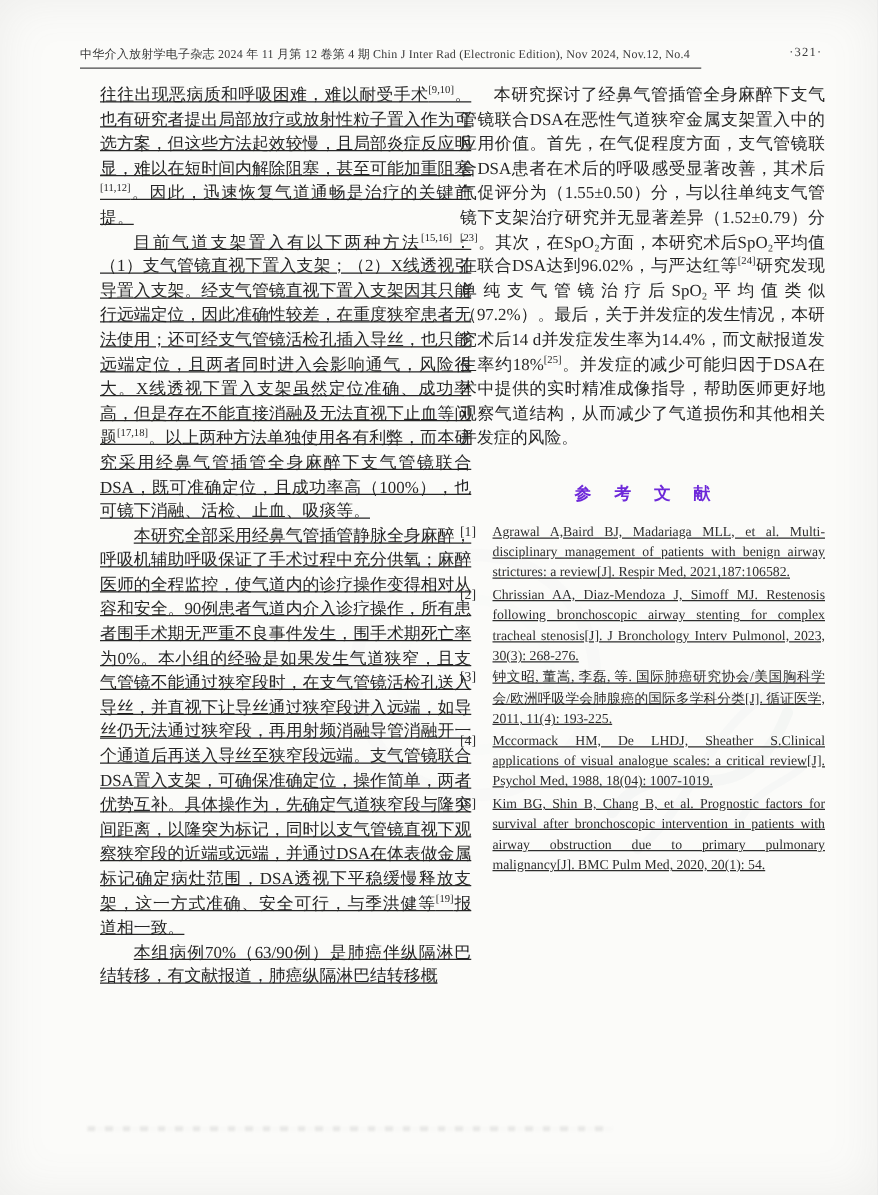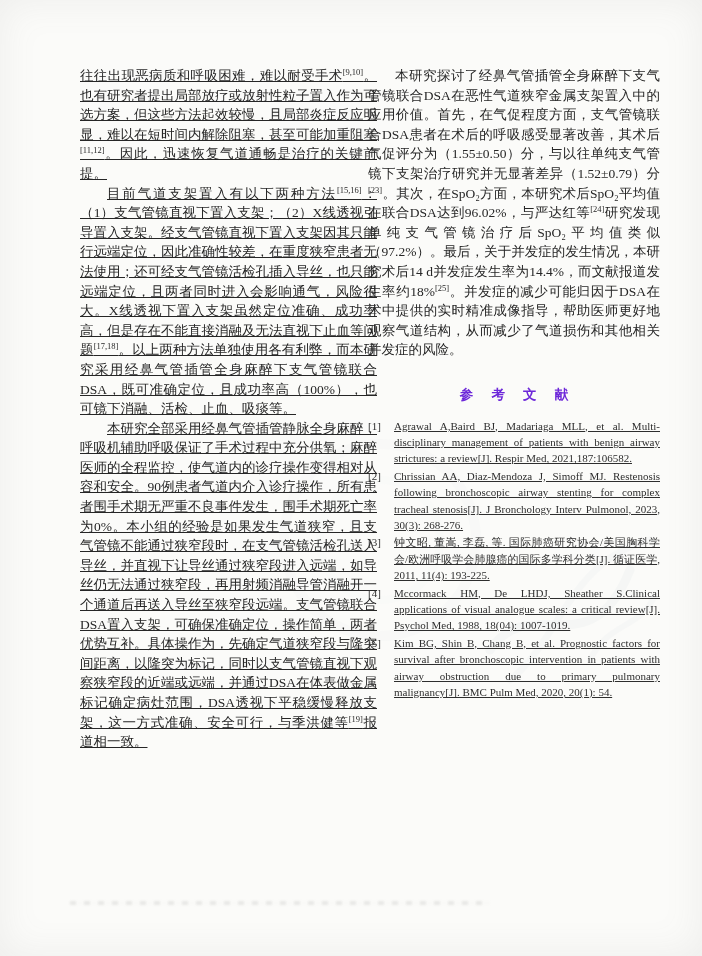--- a/index.html
+++ b/index.html
@@ -132,25 +132,30 @@
     <circle cx="110" cy="110" r="96" fill="none" stroke="#c3cfd6" stroke-width="10" opacity="0.16"></circle>
     <circle cx="110" cy="110" r="60" fill="none" stroke="#ccd6db" stroke-width="8" opacity="0.12"></circle>
   </svg>
   <svg class="watermark wm-swirl" width="200" height="190" viewBox="0 0 200 190" aria-hidden="true">
     <path d="M20 150 C 60 90, 120 170, 160 70" fill="none" stroke="#b7c6cf" stroke-width="9" opacity="0.18" stroke-linecap="round"></path>
     <path d="M40 180 C 90 140, 100 60, 180 40" fill="none" stroke="#c2cfd6" stroke-width="7" opacity="0.14" stroke-linecap="round"></path>
     <path d="M120 160 C 140 120, 170 130, 185 95" fill="none" stroke="#bcc9d1" stroke-width="6" opacity="0.14" stroke-linecap="round"></path>
   </svg>
   <div class="scan-smudge"></div>
 
+  <div class="header-row">
+    <span class="header-text">中华介入放射学电子杂志 2024 年 11 月第 12 卷第 4 期 Chin J Inter Rad (Electronic Edition), Nov 2024, Nov.12, No.4</span>
+    <span class="page-num">·321·</span>
+  </div>
 
   <div class="col col-left">
       <p class="para cont">往往出现恶病质和呼吸困难，难以耐受手术<sup>[9,10]</sup>。也有研究者提出局部放疗或放射性粒子置入作为可选方案，但这些方法起效较慢，且局部炎症反应明显，难以在短时间内解除阻塞，甚至可能加重阻塞<sup>[11,12]</sup>。因此，迅速恢复气道通畅是治疗的关键前提。</p>
       <p class="para">目前气道支架置入有以下两种方法<sup>[15,16]</sup>：（1）支气管镜直视下置入支架；（2）X线透视引导置入支架。经支气管镜直视下置入支架因其只能行远端定位，因此准确性较差，在重度狭窄患者无法使用；还可经支气管镜活检孔插入导丝，也只能远端定位，且两者同时进入会影响通气，风险很大。X线透视下置入支架虽然定位准确、成功率高，但是存在不能直接消融及无法直视下止血等问题<sup>[17,18]</sup>。以上两种方法单独使用各有利弊，而本研究采用经鼻气管插管全身麻醉下支气管镜联合DSA，既可准确定位，且成功率高（100%），也可镜下消融、活检、止血、吸痰等。</p>
       <p class="para">本研究全部采用经鼻气管插管静脉全身麻醉，呼吸机辅助呼吸保证了手术过程中充分供氧；麻醉医师的全程监控，使气道内的诊疗操作变得相对从容和安全。90例患者气道内介入诊疗操作，所有患者围手术期无严重不良事件发生，围手术期死亡率为0%。本小组的经验是如果发生气道狭窄，且支气管镜不能通过狭窄段时，在支气管镜活检孔送入导丝，并直视下让导丝通过狭窄段进入远端，如导丝仍无法通过狭窄段，再用射频消融导管消融开一个通道后再送入导丝至狭窄段远端。支气管镜联合DSA置入支架，可确保准确定位，操作简单，两者优势互补。具体操作为，先确定气道狭窄段与隆突间距离，以隆突为标记，同时以支气管镜直视下观察狭窄段的近端或远端，并通过DSA在体表做金属标记确定病灶范围，DSA透视下平稳缓慢释放支架，这一方式准确、安全可行，与季洪健等<sup>[19]</sup>报道相一致。</p>
+      <p class="para">本组病例70%（63/90例）是肺癌伴纵隔淋巴结转移，有文献报道，肺癌纵隔淋巴结转移概</p>
     </div>
 
   <div class="col col-right">
     <div>
         <p class="para">本研究探讨了经鼻气管插管全身麻醉下支气管镜联合DSA在恶性气道狭窄金属支架置入中的应用价值。首先，在气促程度方面，支气管镜联合DSA患者在术后的呼吸感受显著改善，其术后气促评分为（1.55±0.50）分，与以往单纯支气管镜下支架治疗研究并无显著差异（1.52±0.79）分<sup>[23]</sup>。其次，在SpO₂方面，本研究术后SpO₂平均值在联合DSA达到96.02%，与严达红等<sup>[24]</sup>研究发现单纯支气管镜治疗后SpO₂平均值类似（97.2%）。最后，关于并发症的发生情况，本研究术后14 d并发症发生率为14.4%，而文献报道发生率约18%<sup>[25]</sup>。并发症的减少可能归因于DSA在术中提供的实时精准成像指导，帮助医师更好地观察气道结构，从而减少了气道损伤和其他相关并发症的风险。</p>
       </div>
     <div class="ref-heading">参 考 文 献</div>
     <div class="refs">
         <div class="ref">
           <span class="ref-label">[1]</span>

